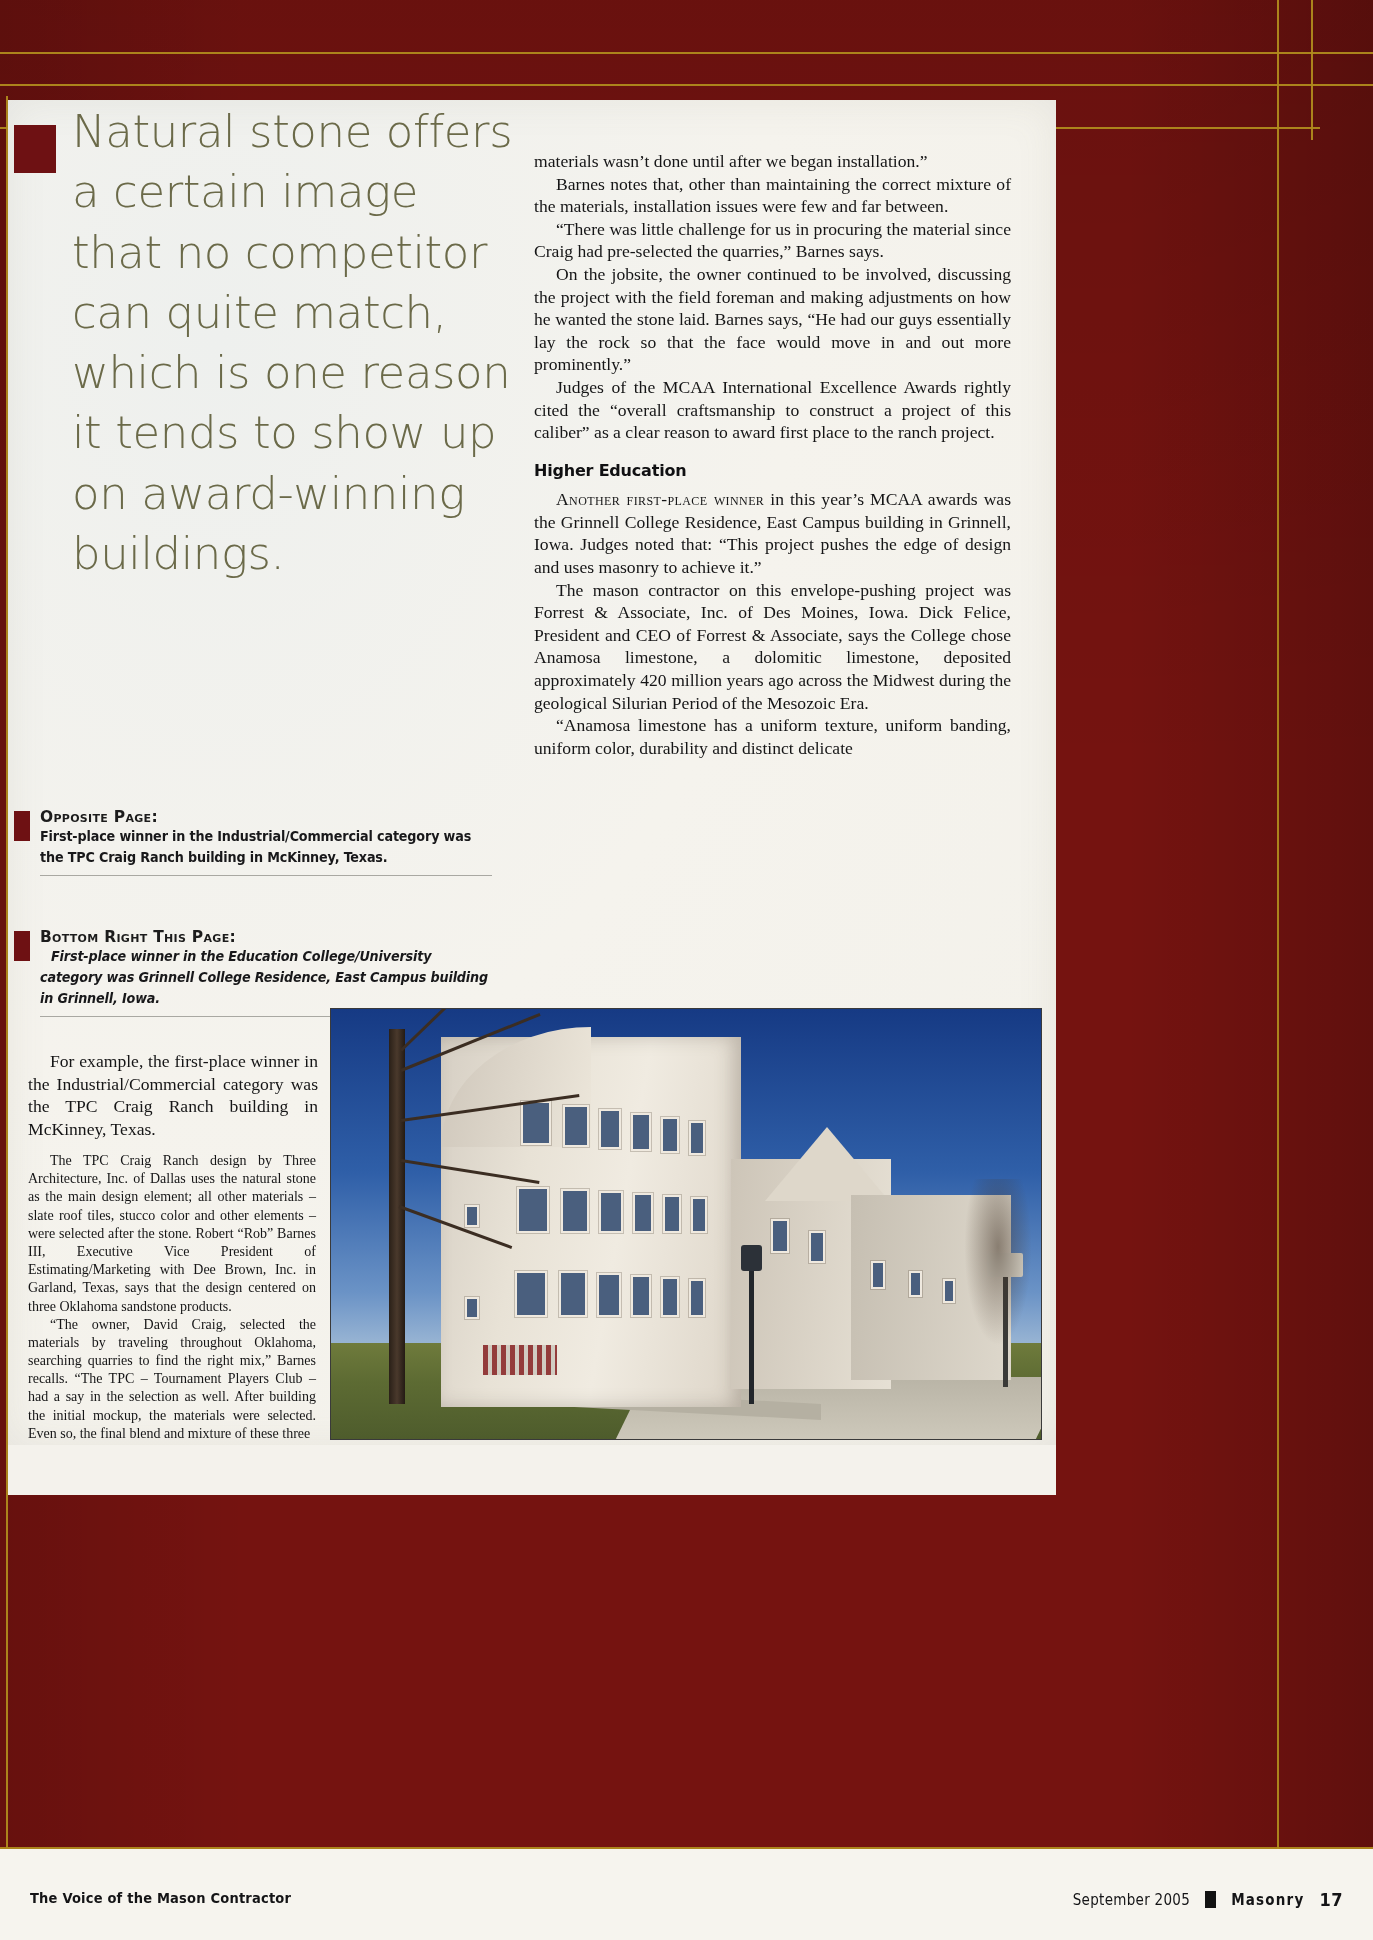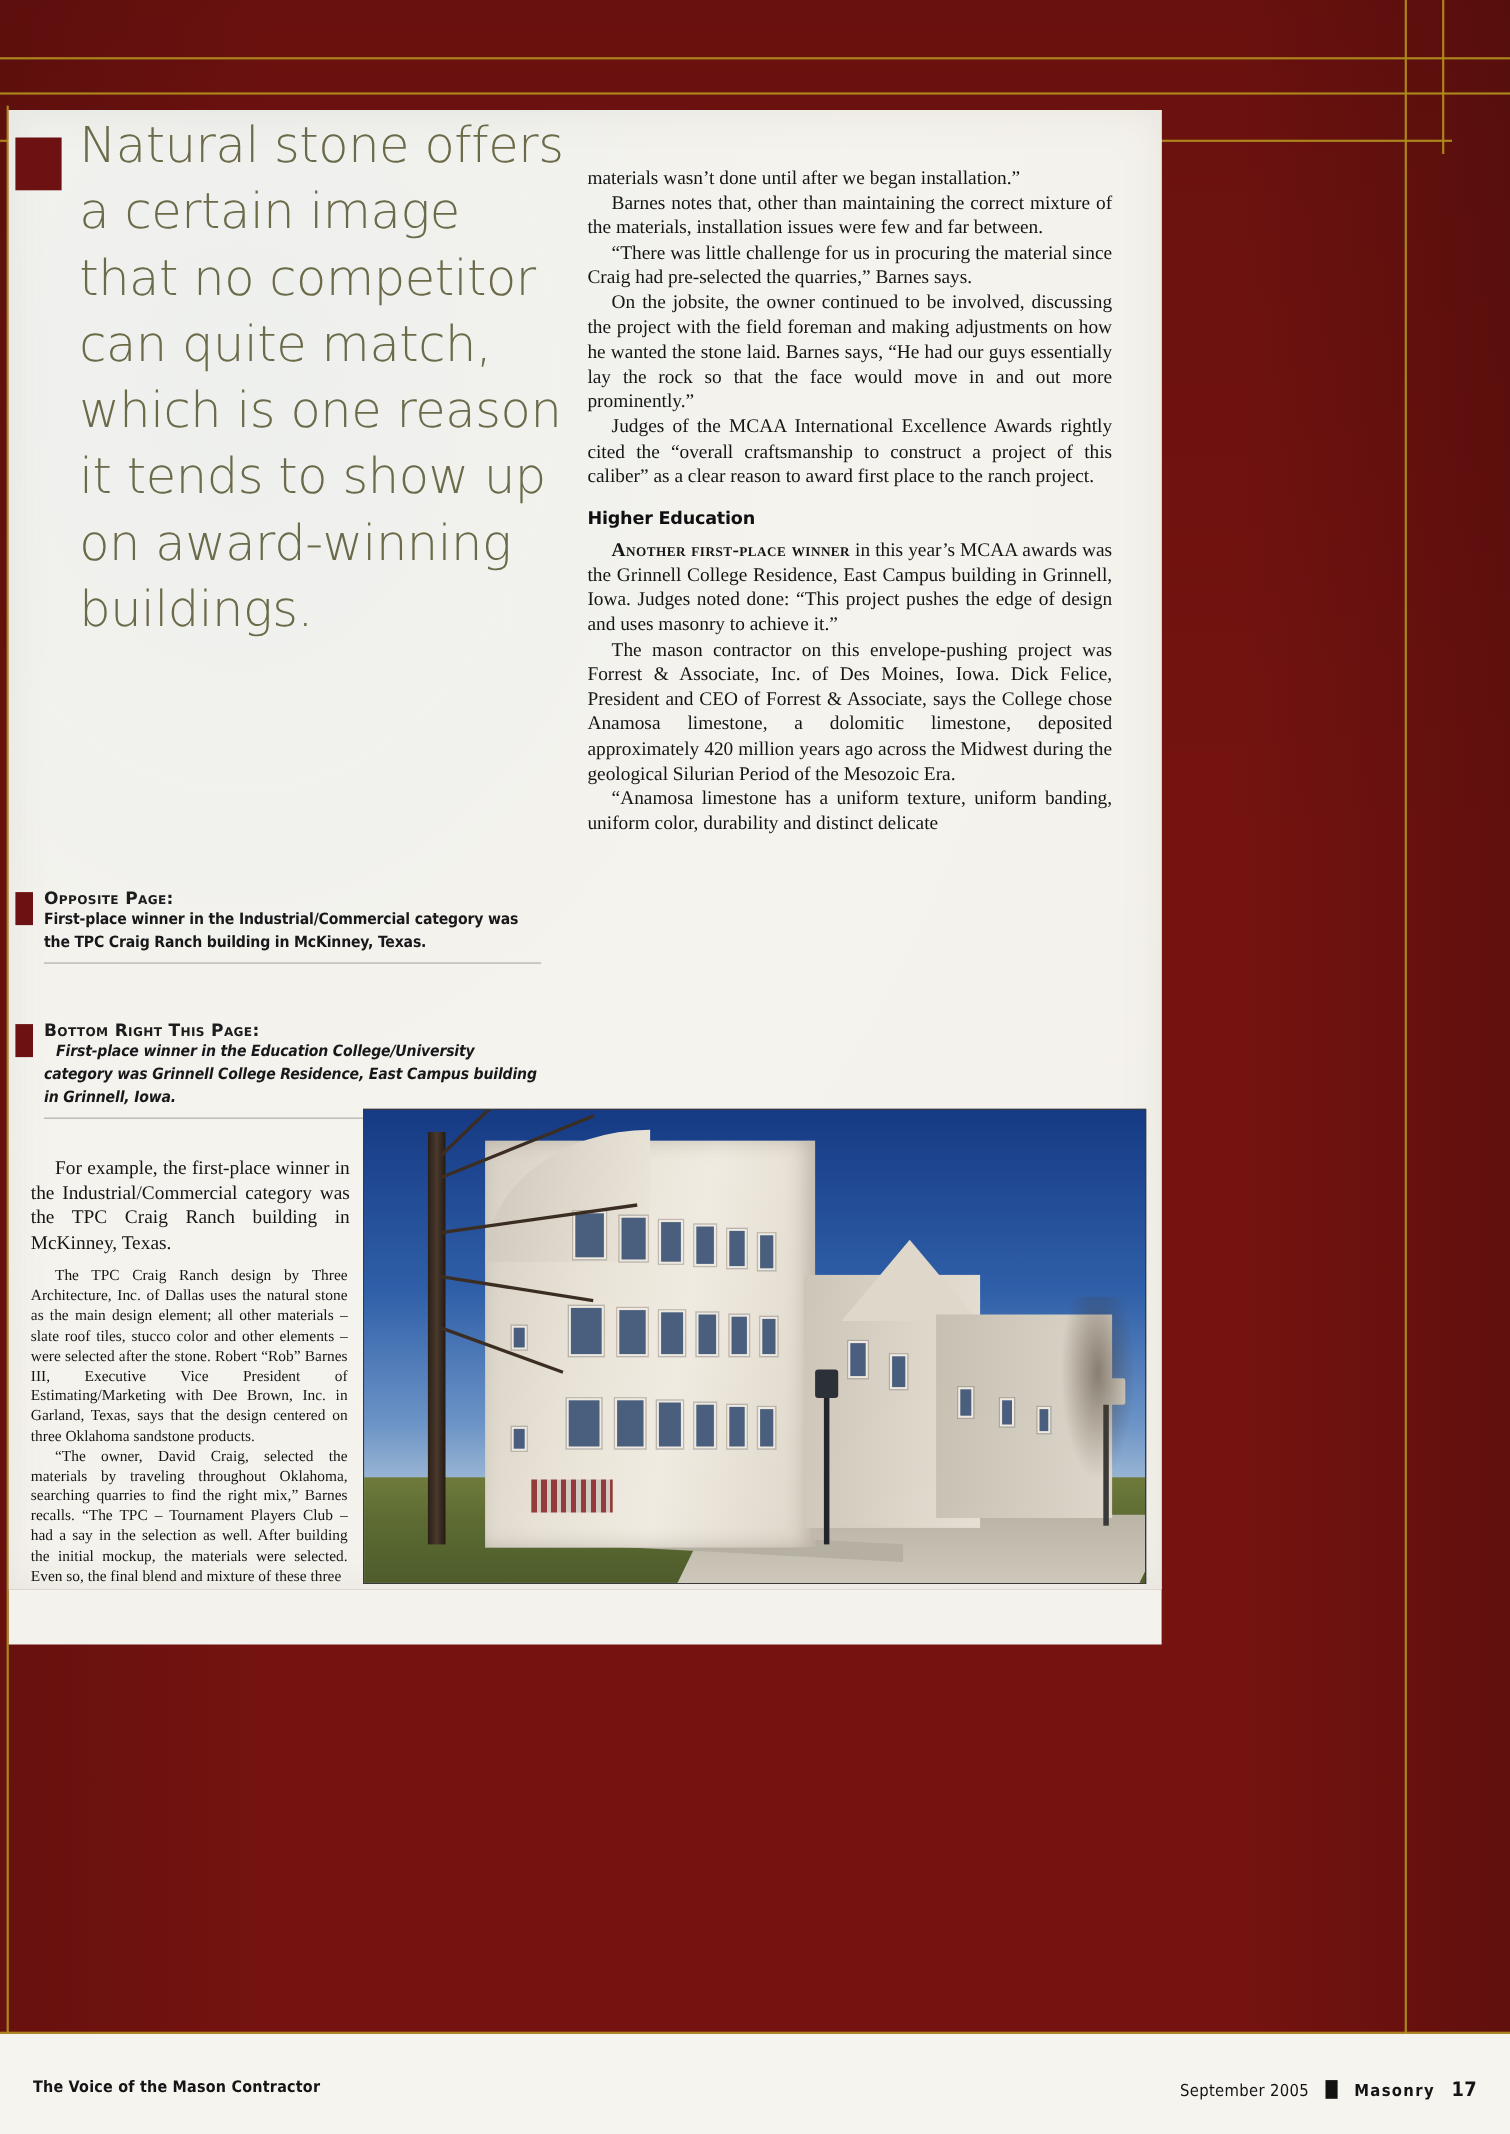--- a/index.html
+++ b/index.html
@@ -177,21 +177,20 @@
     font-weight: bold;
     font-size: 16px;
     color: #101012;
     margin: 17px 0 7px 0;
     letter-spacing: -0.2px;
   }
 
   .smallcaps-lead {
     font-variant: small-caps;
     letter-spacing: .4px;
-    font-weight: bold;
   }
 
   
   #photo {
     position: absolute;
     left: 330px;
     top: 1008px;
     width: 712px;
     height: 432px;
     overflow: hidden;
@@ -401,21 +400,21 @@
 
   <div class="body-col" id="col-right">
     <p class="noindent">materials wasn’t done until after we began installation.”</p>
     <p>Barnes notes that, other than maintaining the correct mixture of the materials, installation issues were few and far between.</p>
     <p>“There was little challenge for us in procuring the material since Craig had pre-selected the quarries,” Barnes says.</p>
     <p>On the jobsite, the owner continued to be involved, discussing the project with the field foreman and making adjustments on how he wanted the stone laid. Barnes says, “He had our guys essentially lay the rock so that the face would move in and out more prominently.”</p>
     <p>Judges of the MCAA International Excellence Awards rightly cited the “overall craftsmanship to construct a project of this caliber” as a clear reason to award first place to the ranch project.</p>
 
     <div class="section-head">Higher Education</div>
 
-    <p><span class="smallcaps-lead">Another first-place winner</span><span> in this year’s MCAA awards was the Grinnell College Residence, East Campus building in Grinnell, Iowa. Judges noted done: “This project pushes the edge of design and uses masonry to achieve it.”</span></p>
+    <p><span class="smallcaps-lead">Another first-place winner</span><span> in this year’s MCAA awards was the Grinnell College Residence, East Campus building in Grinnell, Iowa. Judges noted that: “This project pushes the edge of design and uses masonry to achieve it.”</span></p>
     <p>The mason contractor on this envelope-pushing project was Forrest &amp; Associate, Inc. of Des Moines, Iowa. Dick Felice, President and CEO of Forrest &amp; Associate, says the College chose Anamosa limestone, a dolomitic limestone, deposited approximately 420 million years ago across the Midwest during the geological Silurian Period of the Mesozoic Era.</p>
     <p>“Anamosa limestone has a uniform texture, uniform banding, uniform color, durability and distinct delicate</p>
   </div>
 
   <div id="photo">
     <div class="sky"></div>
     <div class="lawn"></div>
     <div class="walk"></div>
     <div class="walk2"></div>
 

